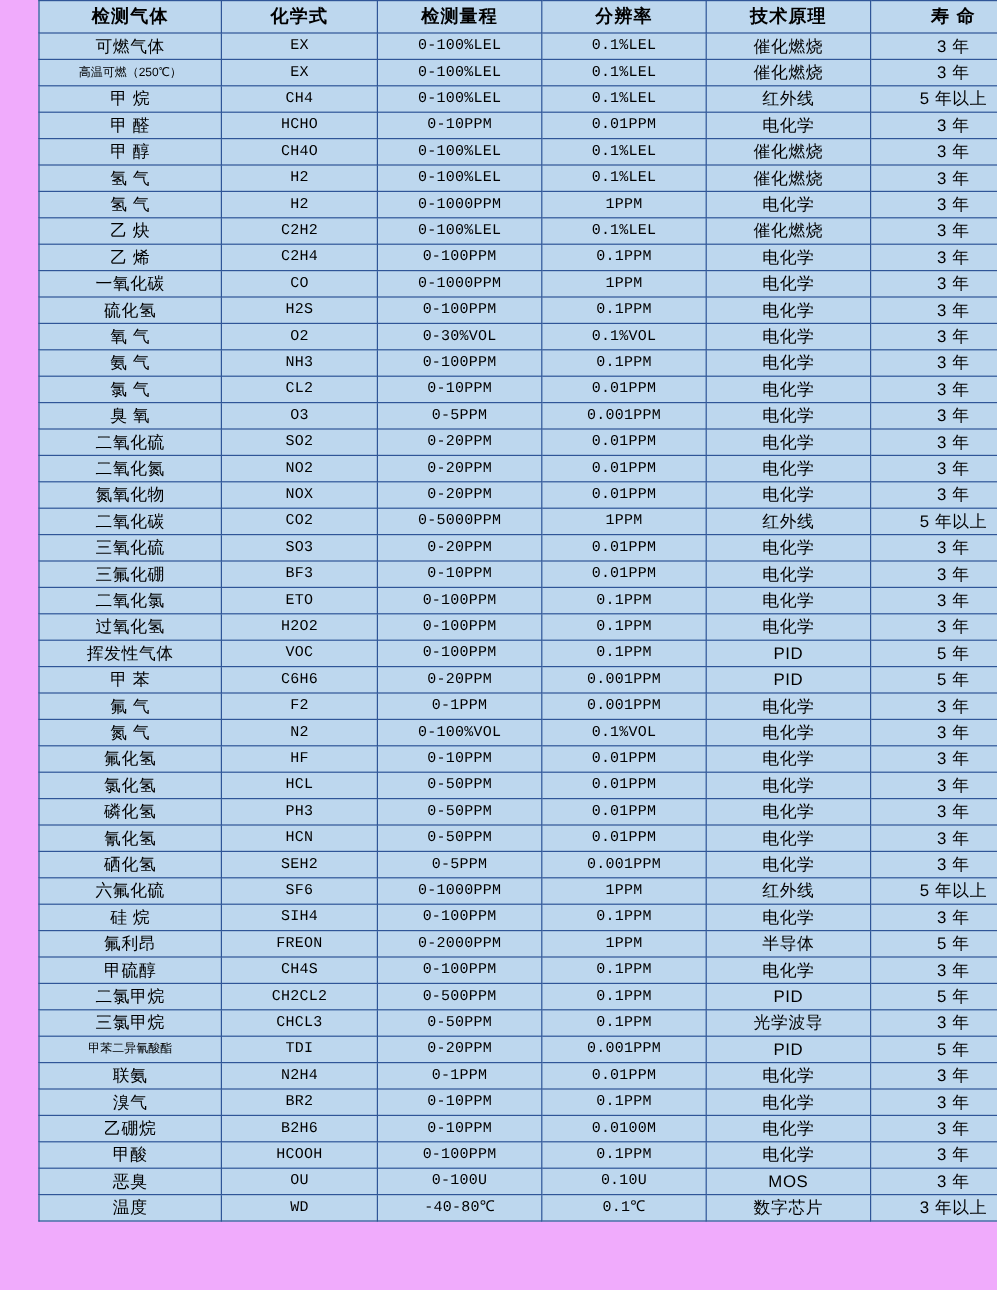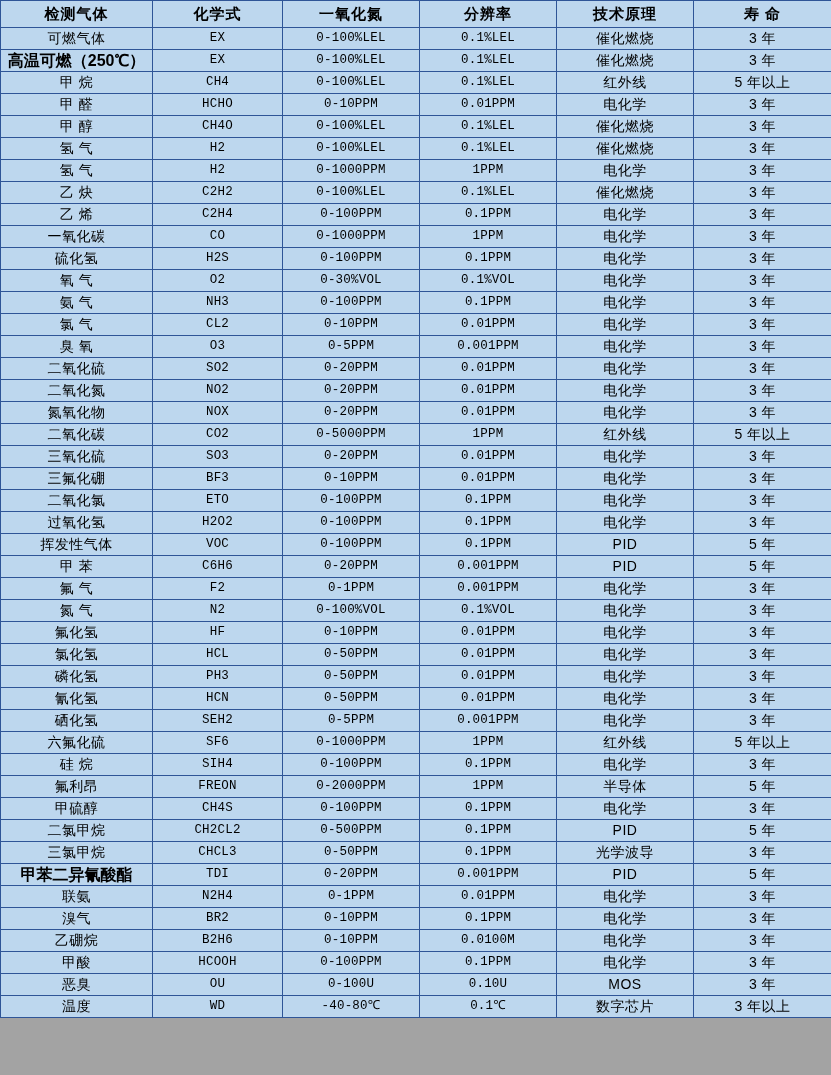--- a/index.html
+++ b/index.html
@@ -8,21 +8,22 @@
     background: #ffffff;
   }
   body {
     font-family: "Liberation Sans", sans-serif;
   }
   .sheet {
     width: 831px;
     height: 1075px;
     box-sizing: border-box;
     overflow: hidden;
-    background: #a3a3a3;
+    background: #f0abfc;
+    padding-left: 32px;
   }
   table.gas-table {
     width: 831px;
     border-collapse: collapse;
     table-layout: fixed;
     background: #bdd7ee;
   }
   table.gas-table col.c0 { width: 152px; }
   table.gas-table col.c1 { width: 130px; }
   table.gas-table col.c2 { width: 137px; }
@@ -53,43 +54,42 @@
   td.cn {
     font-size: 14px;
     letter-spacing: 0.5px;
   }
   td.en {
     font-family: "Liberation Mono", monospace;
     font-size: 12.5px;
     letter-spacing: 0.2px;
   }
   td.small-cn {
-    font-size: 16px;
+    font-size: 10px;
     letter-spacing: 0px;
-    font-weight: bold;
   }
 </style>
 </head>
 <body>
 
 <div class="sheet">
   <table class="gas-table">
     <colgroup>
       <col class="c0">
         <col class="c1">
         <col class="c2">
         <col class="c3">
         <col class="c4">
         <col class="c5">
     </colgroup>
     <thead>
       <tr>
         <th>检测气体</th>
         <th>化学式</th>
-        <th>一氧化氮</th>
+        <th>检测量程</th>
         <th>分辨率</th>
         <th>技术原理</th>
         <th>寿 命</th>
       </tr>
     </thead>
     <tbody>
         <tr>
           <td class="cn">可燃气体</td>
           <td class="en">EX</td>
           <td class="en">0-100%LEL</td>

